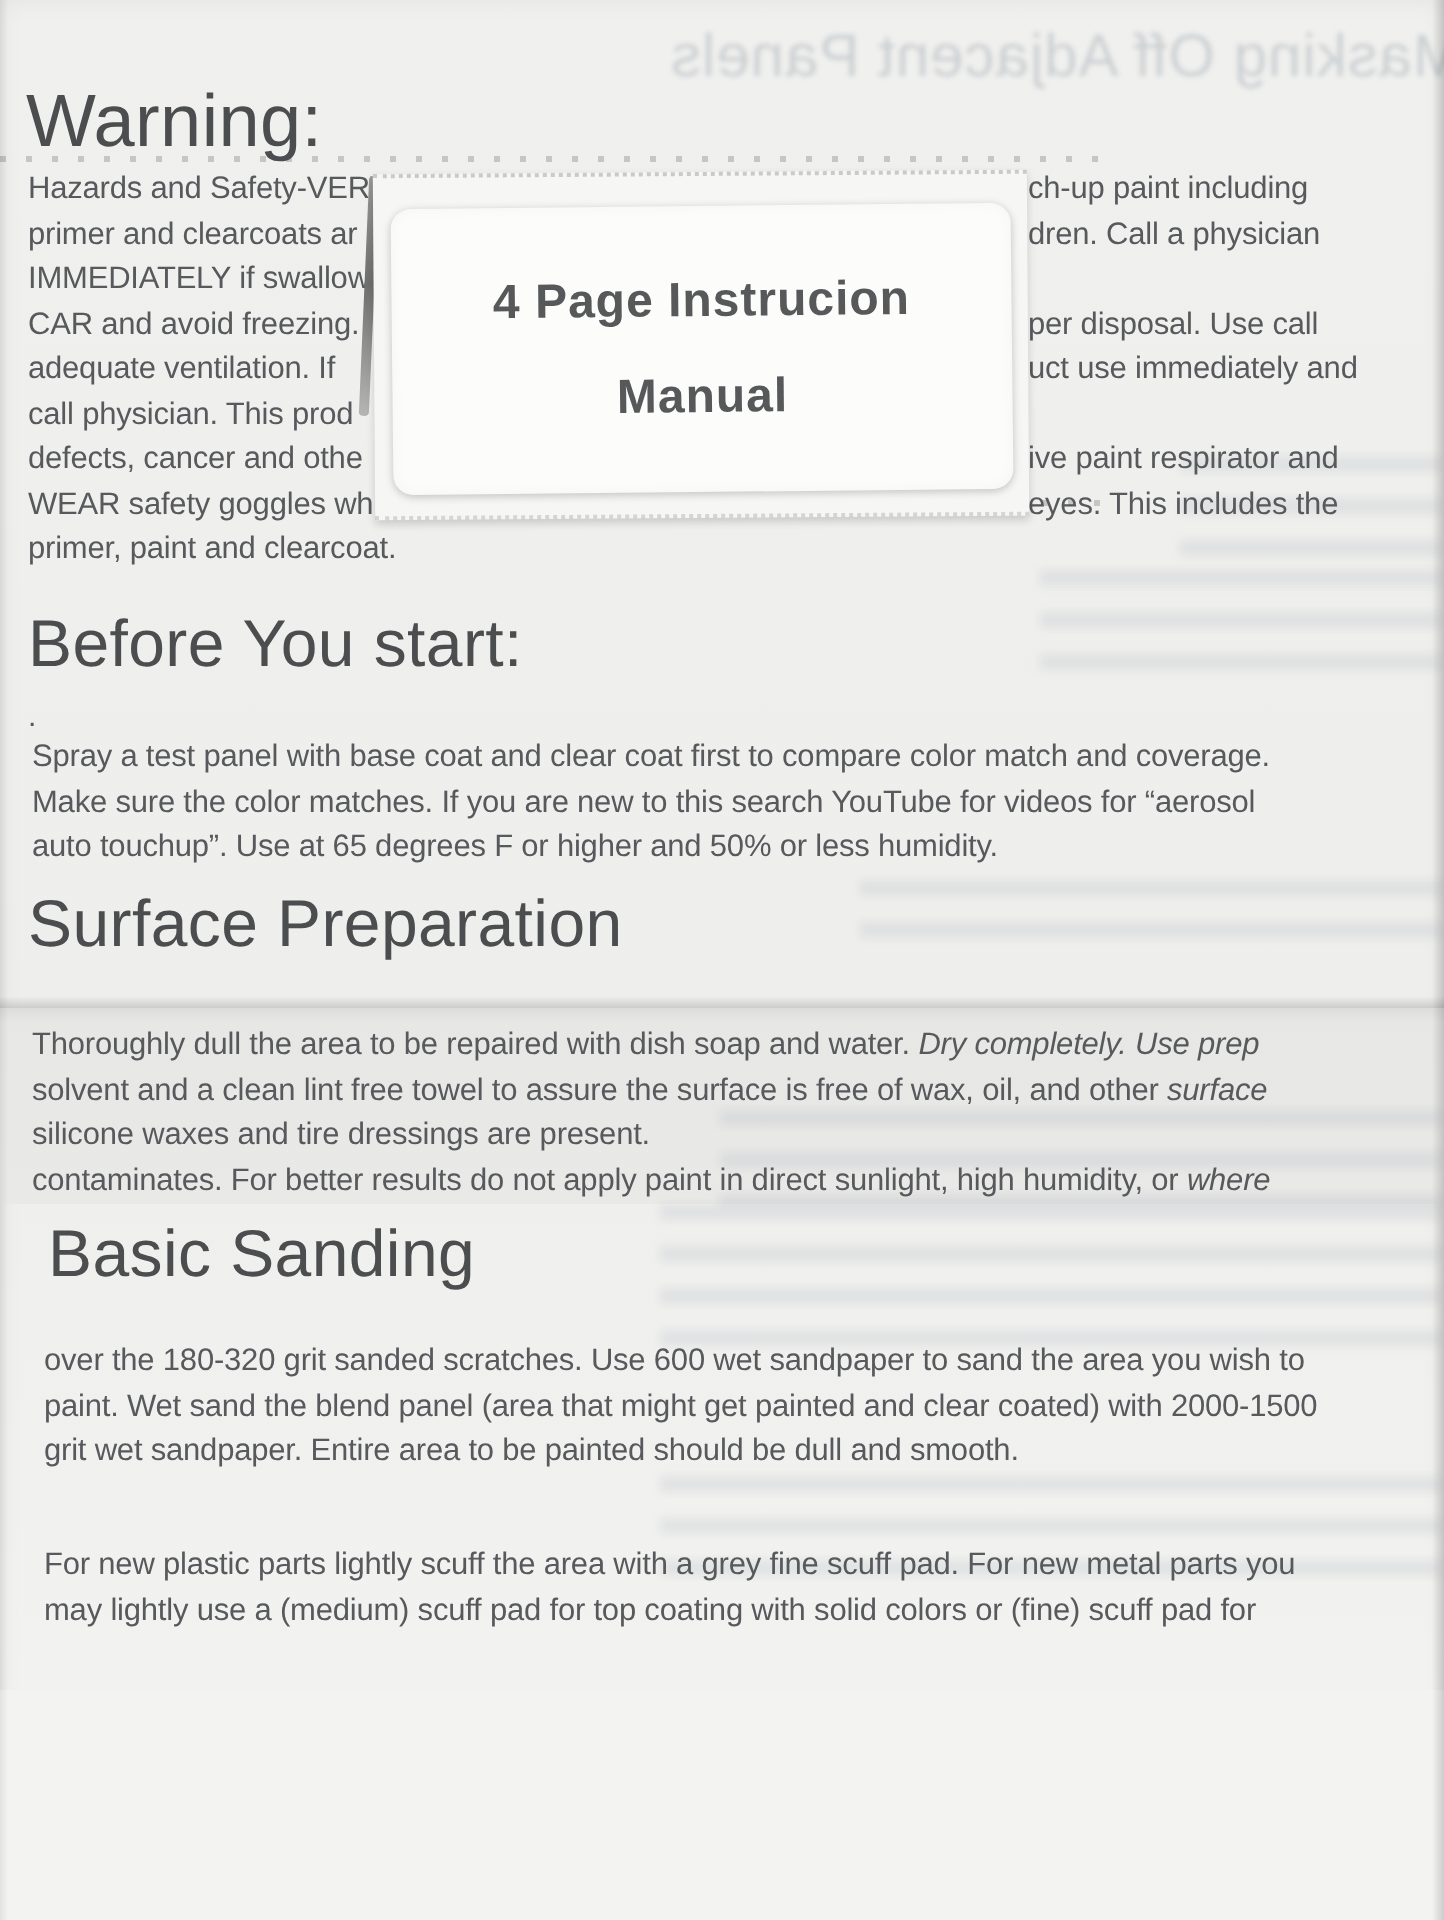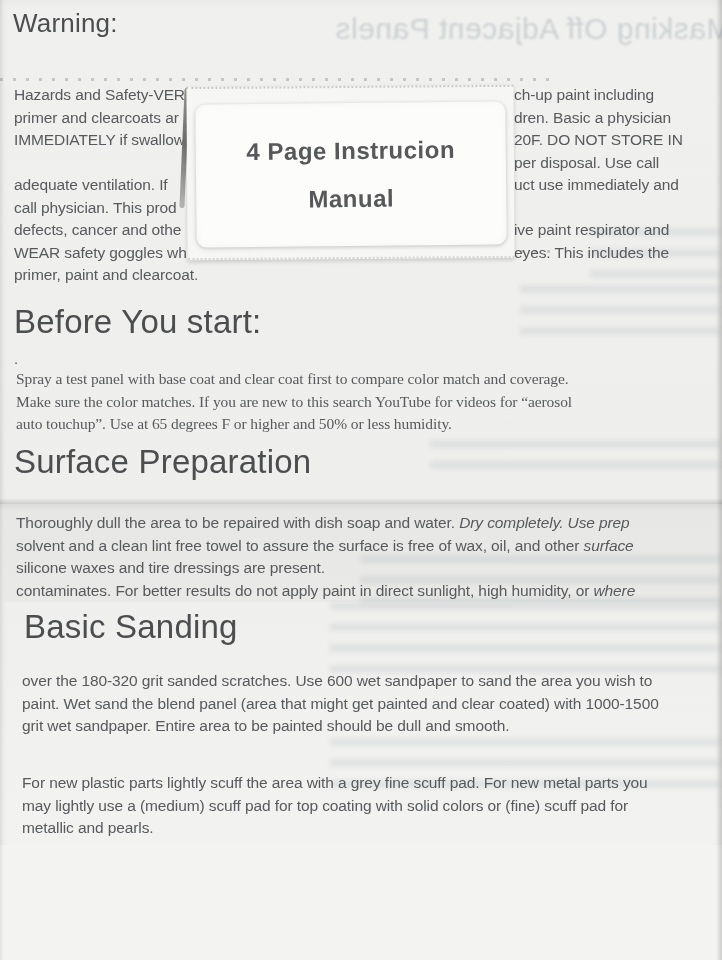--- a/index.html
+++ b/index.html
@@ -22,21 +22,21 @@
     background:linear-gradient(270deg,rgba(0,0,0,0) 0%,rgba(0,0,0,0.07) 100%);}
   .perf{height:3px;background:repeating-linear-gradient(90deg,rgba(110,110,110,0.32) 0 3px,rgba(0,0,0,0) 3px 13px);}
   
   .ghost-stripes{background:repeating-linear-gradient(180deg,rgba(128,142,156,0.13) 0 8px,rgba(0,0,0,0) 8px 21px);filter:blur(2px);}
   .ghost-heading{
     font-size:30px;color:rgba(148,158,168,0.38);white-space:nowrap;
     transform:scaleX(-1);filter:blur(1.2px);letter-spacing:0.5px;
   }
   
   .h1{font-size:33px;color:#4b4d4f;letter-spacing:0.2px;white-space:nowrap;}
-  .h1-warning{font-size:26px;}
+  .h1-warning{font-size:37px;margin-top:32px;}
   .body-text{font-size:15.5px;color:#57595c;letter-spacing:-0.1px;}
   .line{position:relative;white-space:nowrap;line-height:22.5px;height:22.5px;}
   .wr{position:absolute;left:500px;top:0;}
   .ital{font-style:italic;margin-top:44px;}
   .stray{font-size:15px;color:#57595c;}
   
   .sticker-strip{left:187px;top:86px;width:327px;height:169px;background:#f6f6f4;
     transform:rotate(-0.4deg);box-shadow:0 2px 4px rgba(0,0,0,0.16);
     border-top:2px dotted rgba(150,150,150,0.45);border-bottom:2px dotted rgba(150,150,150,0.35);}
   .sticker-shadow-left{left:182px;top:88px;width:5px;height:120px;
@@ -65,60 +65,59 @@
   <div class="abs ghost-stripes" style="left:330px;top:602px;width:390px;height:72px;"></div>
   <div class="abs ghost-stripes" style="left:330px;top:738px;width:390px;height:55px;"></div>
 
   <div class="abs perf" style="left:0;top:78px;width:558px;"></div>
   <div class="abs perf" style="left:430px;top:250px;width:130px;"></div>
 
   <div class="abs h1 h1-warning" style="left:13px;top:8px;">Warning:</div>
 
   <div class="abs body-text" style="left:14px;top:84px;width:700px;">
     <div class="line"><span>Hazards and Safety-VERY</span><span class="wr">ch-up paint including</span></div>
-    <div class="line"><span>primer and clearcoats ar</span><span class="wr">dren. Basic a physician</span></div>
-    <div class="line"><span>IMMEDIATELY if swallow</span><span class="wr">20F. DO NOT STORE IN</span></div>
-    <div class="line"><span class="wr">per disposal. Use call</span></div>
+    <div class="line"><span>primer and clearcoats ar</span><span class="wr">dren. Call a physician</span></div>
+    <div class="line"><span>IMMEDIATELY if swallow</span></div>
+    <div class="line"><span>CAR and avoid freezing.</span><span class="wr">per disposal. Use call</span></div>
     <div class="line"><span>adequate ventilation. If</span><span class="wr">uct use immediately and</span></div>
     <div class="line"><span>call physician. This prod</span></div>
     <div class="line"><span>defects, cancer and othe</span><span class="wr">ive paint respirator and</span></div>
     <div class="line"><span>WEAR safety goggles wh</span><span class="wr">eyes. This includes the</span></div>
     <div class="line"><span>primer, paint and clearcoat.</span></div>
   </div>
 
   <div class="abs sticker-shadow-left"></div>
   <div class="abs sticker-strip"></div>
   <div class="abs sticker">
     <div class="sticker-text">4 Page Instrucion</div>
     <div class="sticker-text">Manual</div>
   </div>
 
   <div class="abs h1" style="left:14px;top:303px;text-align:right;">Before You start:</div>
   <div class="abs stray" style="left:14px;top:350px;">.</div>
-  <div class="abs body-text" style="left:16px;top:368px;font-family:Liberation Serif, serif;">
+  <div class="abs body-text" style="left:16px;top:368px;">
     <div class="line">Spray a test panel with base coat and clear coat first to compare color match and coverage.</div>
     <div class="line">Make sure the color matches.  If you are new to this search YouTube for videos for “aerosol</div>
     <div class="line">auto touchup”.  Use at 65 degrees F or higher and 50% or less humidity.</div>
   </div>
 
   <div class="abs h1" style="left:14px;top:443px;">Surface Preparation</div>
   <div class="abs body-text" style="left:16px;top:512px;">
     <div class="line"><span>Thoroughly dull the area to be repaired with dish soap and water.  </span><span class="ital">Dry completely. Use prep</span></div>
     <div class="line"><span>solvent and a clean lint free towel to assure the surface is free of wax, oil, and other </span><span class="ital">surface</span></div>
     <div class="line"><span>silicone waxes and tire dressings are present.</span></div>
     <div class="line"><span>contaminates. For better results do not apply paint in direct sunlight, high humidity, or </span><span class="ital">where</span></div>
   </div>
 
   <div class="abs h1" style="left:24px;top:608px;">Basic Sanding</div>
   <div class="abs body-text" style="left:22px;top:670px;">
     <div class="line">over the 180-320 grit sanded scratches. Use 600 wet sandpaper to sand the area you wish to</div>
-    <div class="line">paint. Wet sand the blend panel (area that might get painted and clear coated) with 1000-1500</div>
+    <div class="line">paint. Wet sand the blend panel (area that might get painted and clear coated) with 2000-1500</div>
     <div class="line">grit wet sandpaper. Entire area to be painted should be dull and smooth.</div>
   </div>
   <div class="abs body-text" style="left:22px;top:772px;">
     <div class="line">For new plastic parts lightly scuff the area with a grey fine scuff pad. For new metal parts you</div>
     <div class="line">may lightly use a (medium) scuff pad for top coating with solid colors or (fine) scuff pad for</div>
-    <div class="line">metallic and pearls.</div>
   </div>
 
   <div class="abs right-edge"></div>
   <div class="abs left-edge"></div>
 </div>
 
 </body></html>

